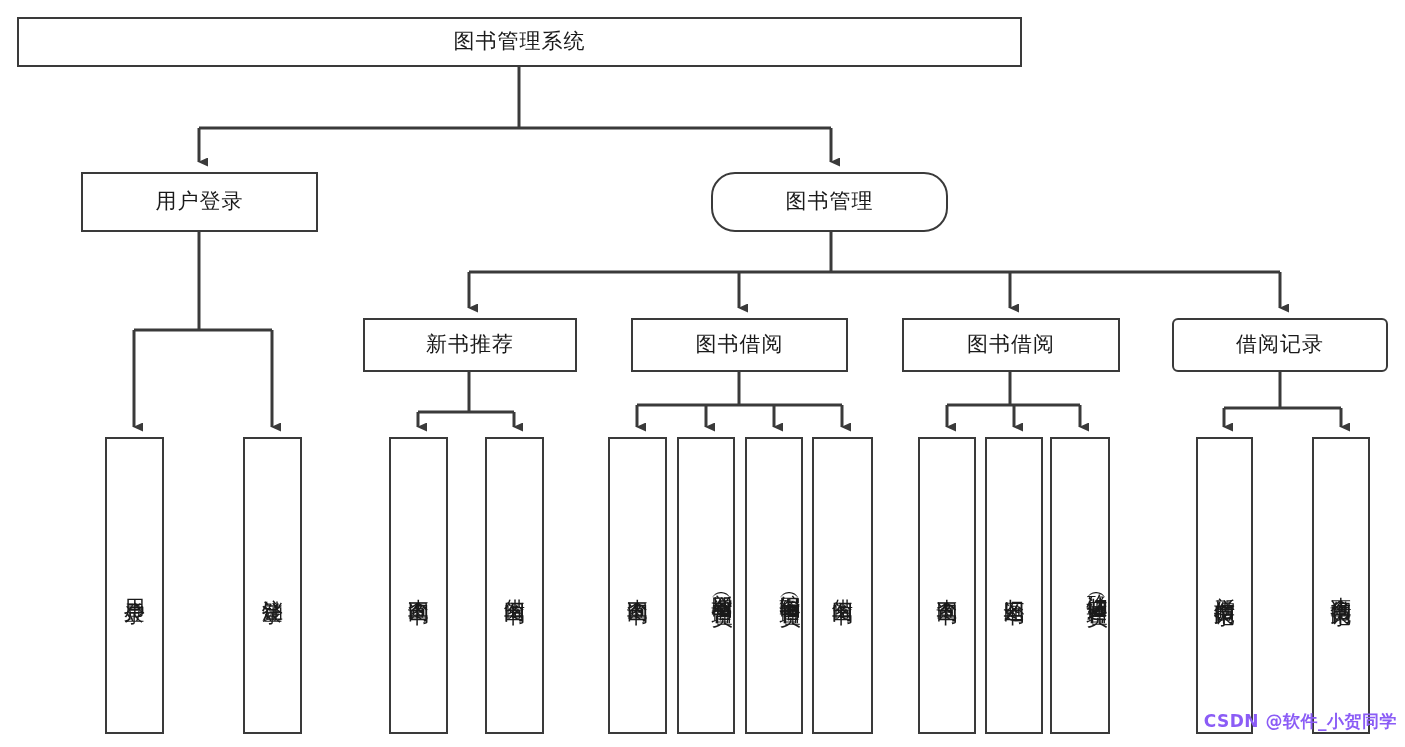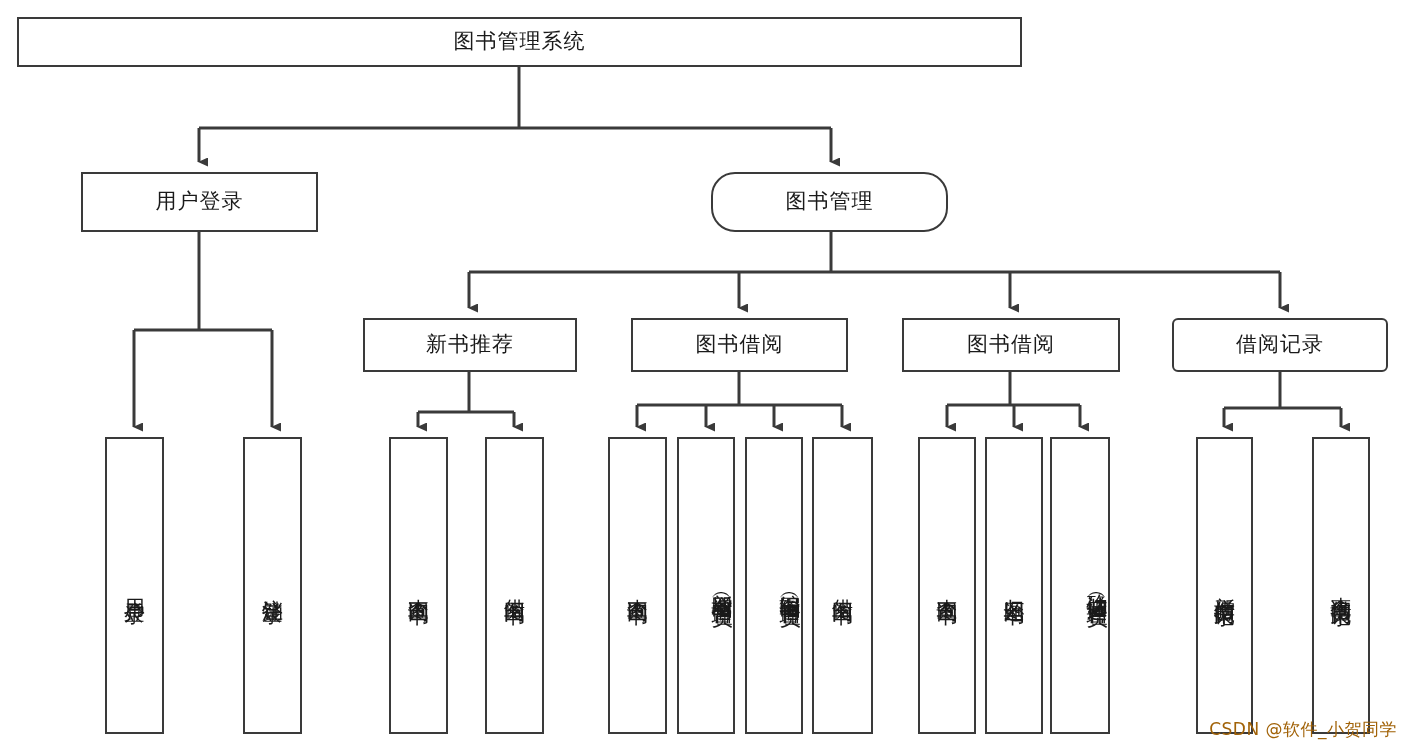--- a/index.html
+++ b/index.html
@@ -53,26 +53,27 @@
   .node.vertical.tall-text {
     align-items: flex-start;
   }
   .node-label {
     display: block;
     white-space: pre-line;
   }
   #watermark {
     position: absolute;
     right: 8px;
-    bottom: 6px;
+    bottom: 14px;
     font-size: 17px;
-    color: #a16207;
+    color: #8b5cf6;
     letter-spacing: 0.5px;
     white-space: nowrap;
     pointer-events: none;
+    font-weight: bold;
   }
 </style>
 </head>
 <body>
 
 <div id="diagram-root">
 
   <svg id="connector-layer" viewBox="0 0 1405 747" width="1405" height="747" xmlns="http://www.w3.org/2000/svg">
     <defs>
       <marker id="arrowhead" markerWidth="9" markerHeight="10" refX="4.5" refY="9" orient="auto" markerUnits="userSpaceOnUse">

